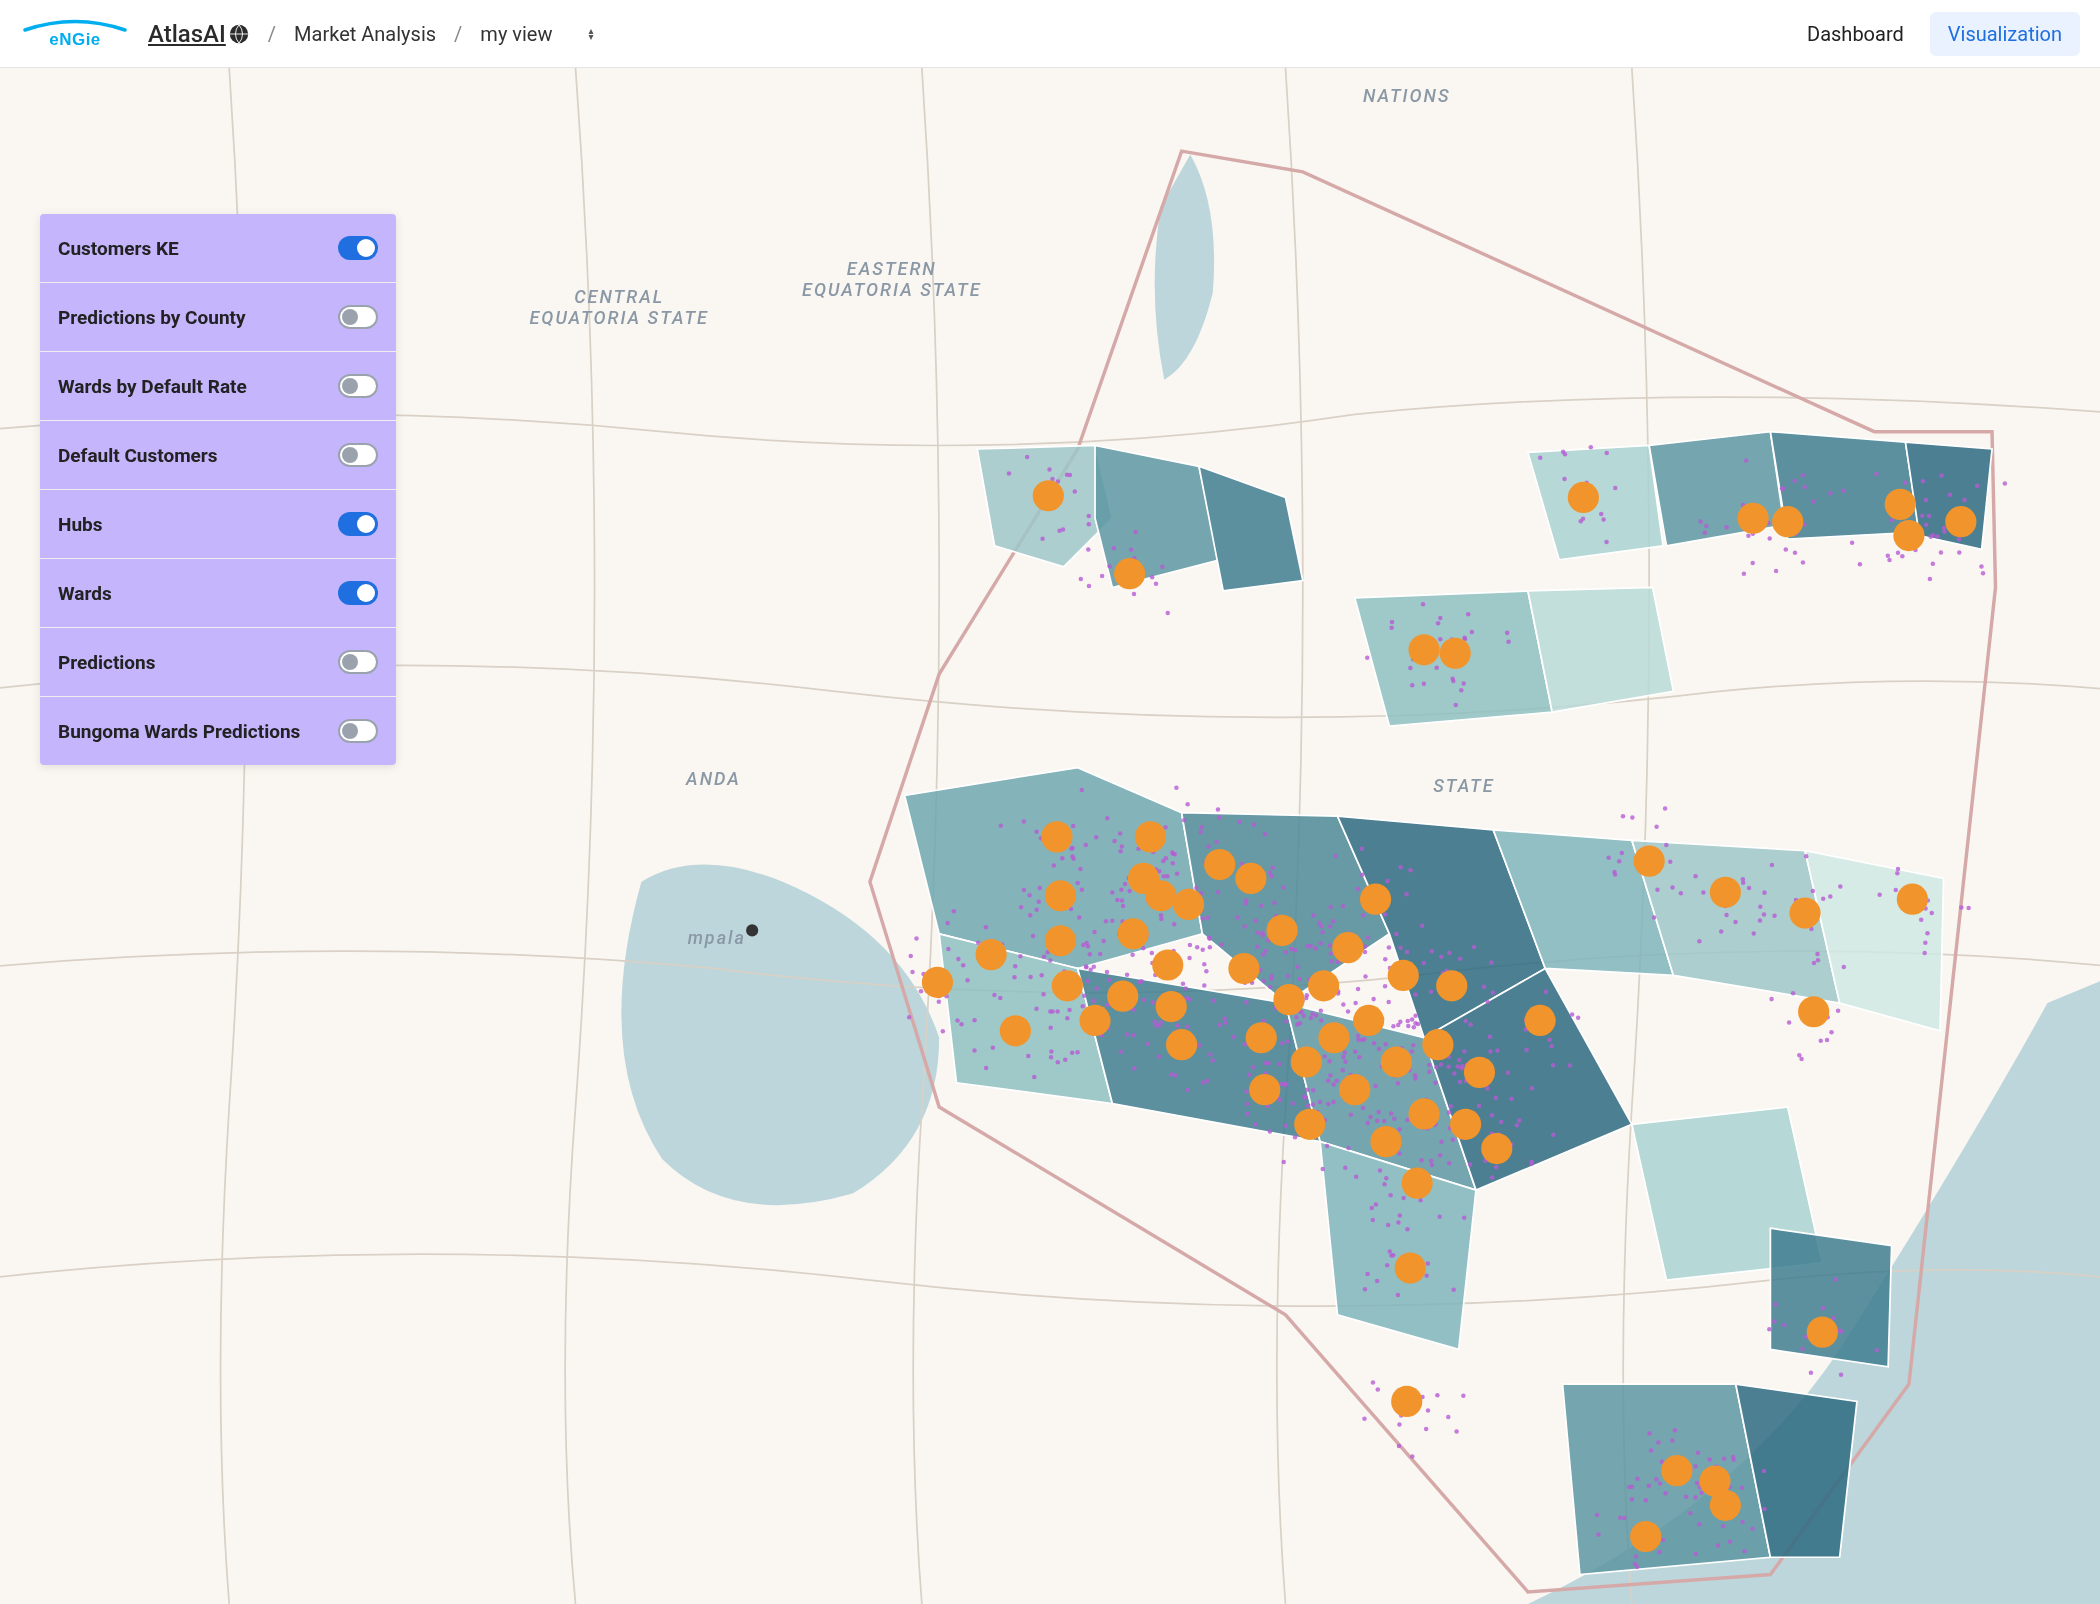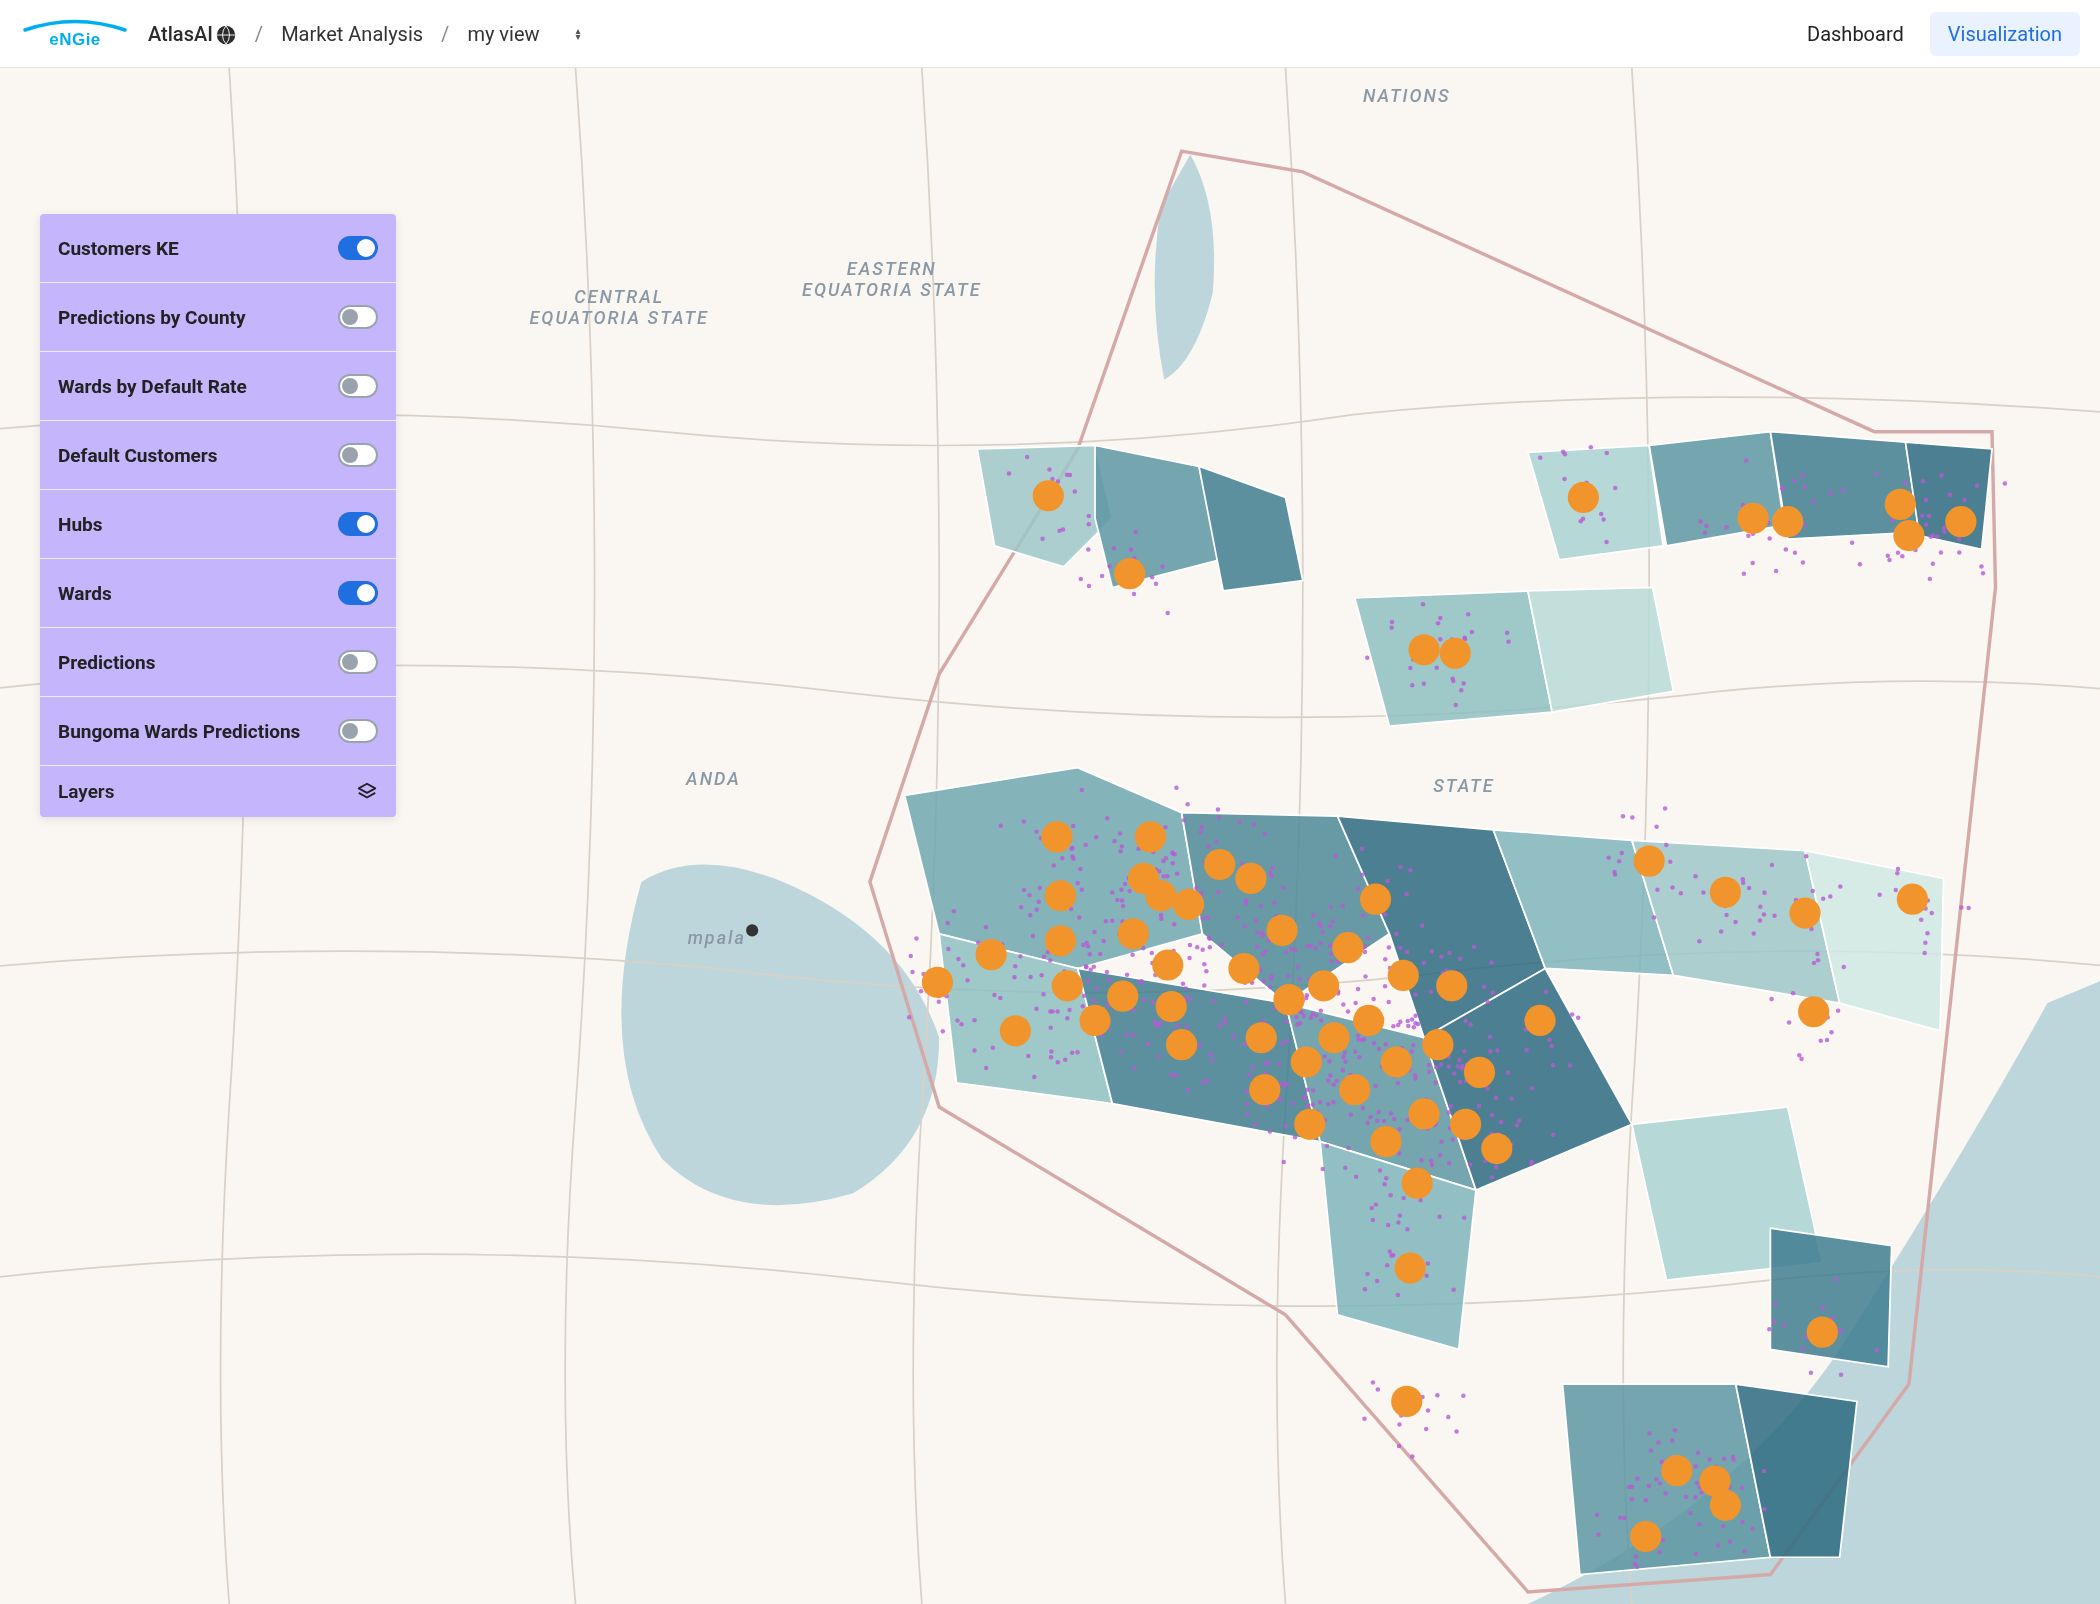--- a/index.html
+++ b/index.html
@@ -15,26 +15,27 @@
     align-items: center;
     padding: 16px 20px;
   }
   .logo {
     display: flex;
     align-items: center;
     gap: 4px;
   }
   .logo-svg { width: 110px; height: 40px; }
   .brand {
-    font-size: 20px;
+    font-size: 24px;
     font-weight: 500;
     color: #2b2b2b;
     margin-left: 18px;
     display: flex;
-    align-items: flex-end;
+    align-items: center;
+    text-decoration: underline;
   }
   .globe-icon { margin-left: 2px; }
   .breadcrumb {
     display: flex;
     align-items: center;
     gap: 18px;
     margin-left: 18px;
     font-size: 20px;
     color: #333;
   }
@@ -1276,21 +1277,14 @@
             <div class="knob"></div>
           </div>
         </div>
         <div class="layer-row">
           <span class="layer-label">Bungoma Wards Predictions</span>
           <div class="toggle off">
             <div class="knob"></div>
           </div>
         </div>
       </div>
-    <div class="layers-footer">
-      <span class="layers-footer-label">Layers</span>
-      <svg class="layers-icon" viewBox="0 0 24 24">
-        <path d="M12 3 L21 8 L12 13 L3 8 Z" fill="none" stroke="#222" stroke-width="2" stroke-linejoin="round"></path>
-        <path d="M3 13 L12 18 L21 13" fill="none" stroke="#222" stroke-width="2" stroke-linejoin="round"></path>
-      </svg>
-    </div>
   </div>
 </div>
 
 </body></html>

